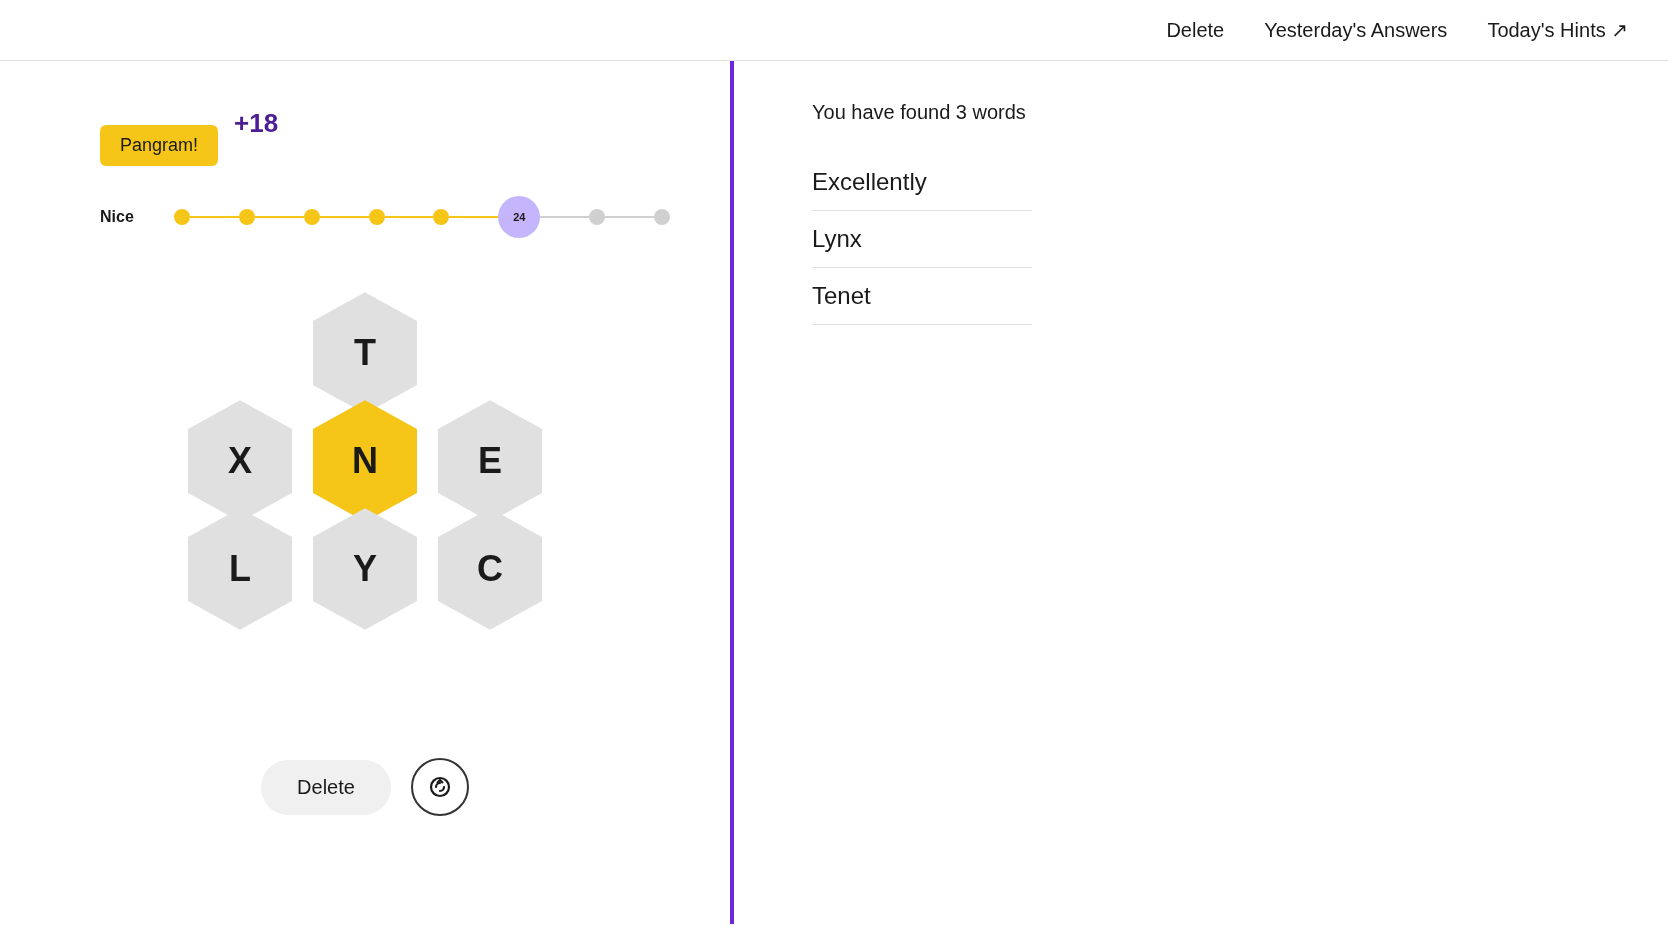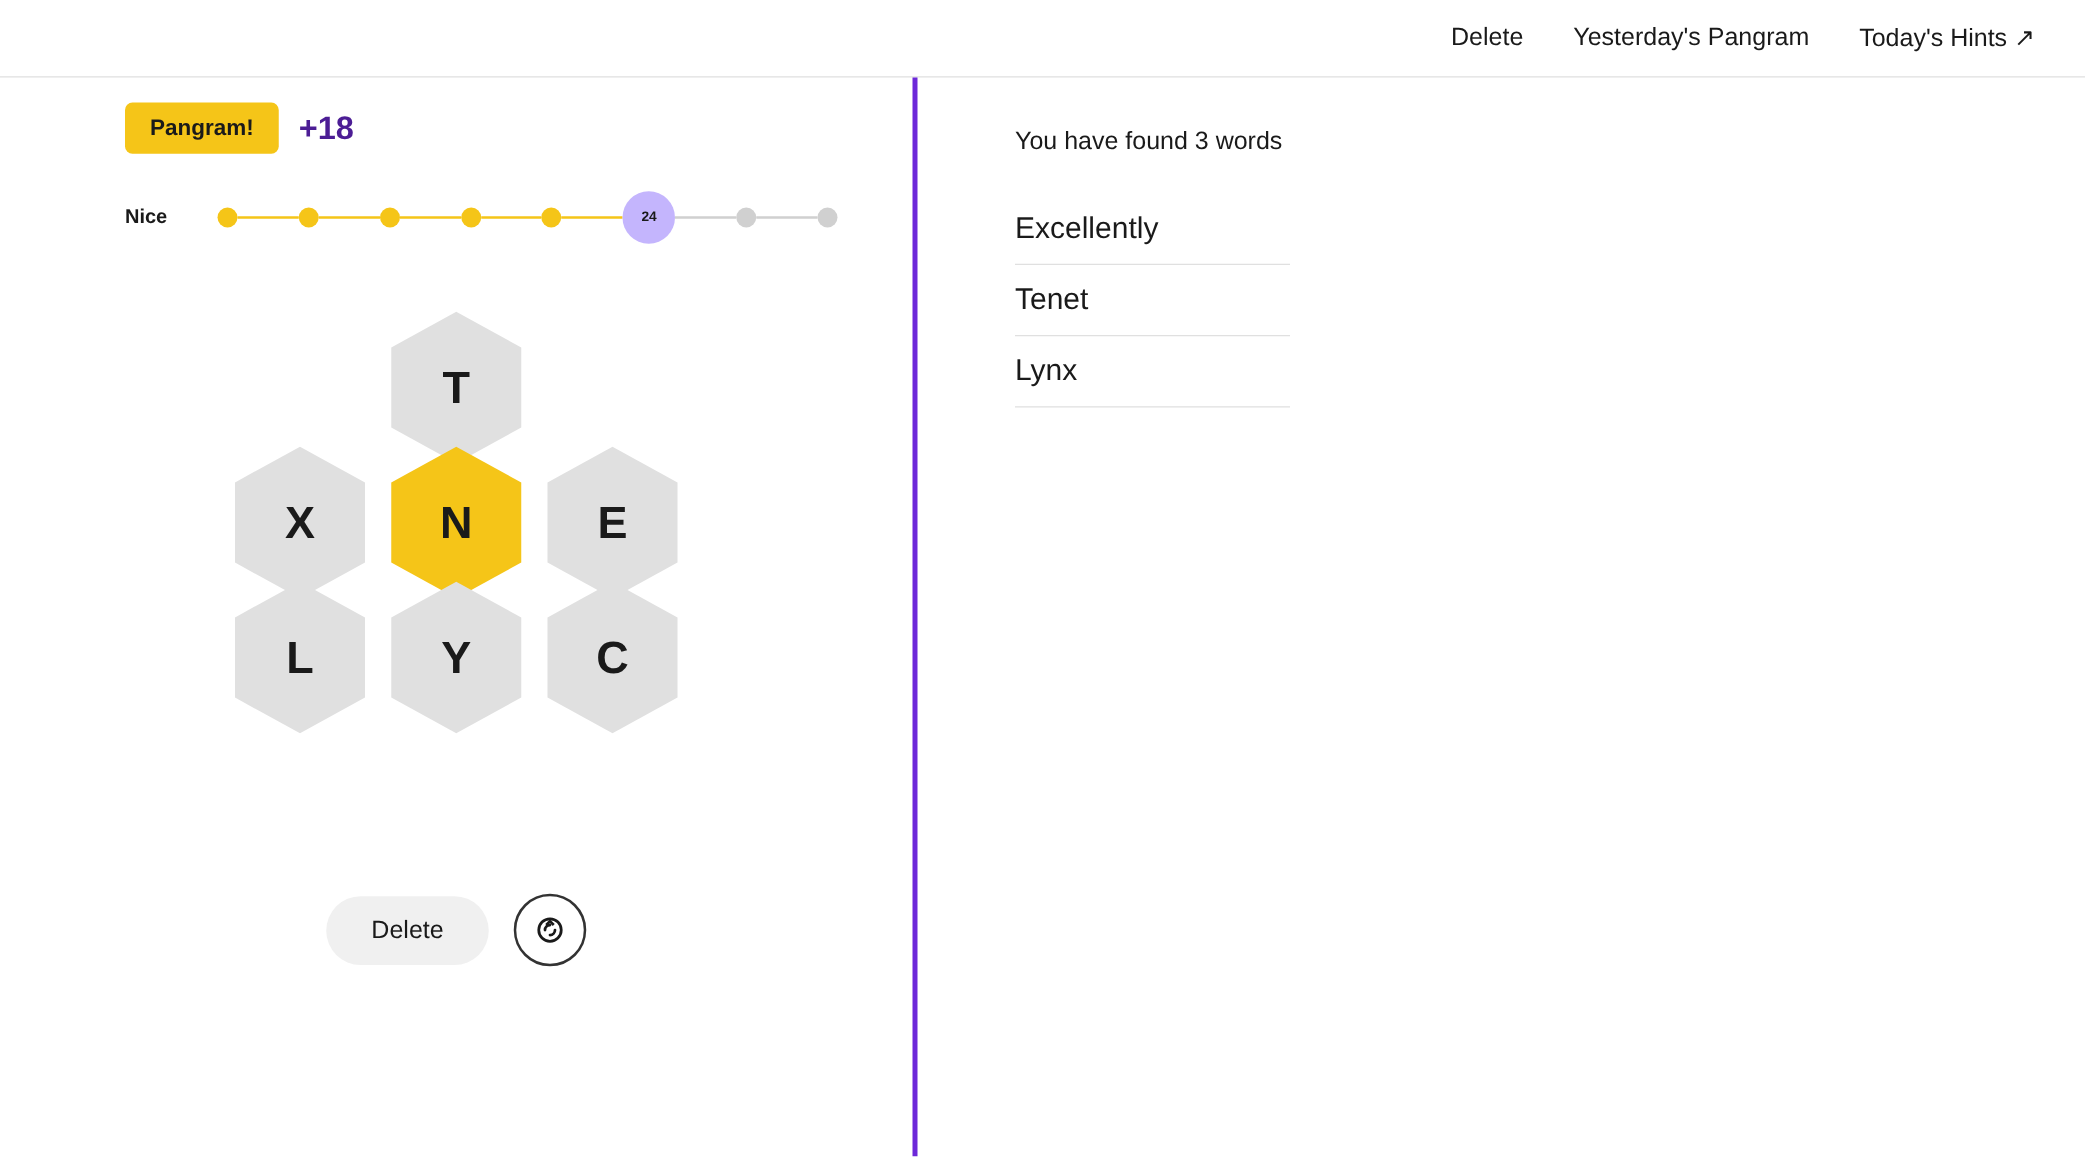--- a/index.html
+++ b/index.html
@@ -55,25 +55,26 @@
       display: flex;
       align-items: center;
       gap: 16px;
       margin-bottom: 30px;
       align-self: flex-start;
       padding-left: 100px;
     }
     .pangram-badge {
       background: #f5c518;
       color: #1a1a1a;
-      font-weight: bold;
+      font-weight: normal;
       font-size: 18px;
       padding: 10px 20px;
       border-radius: 6px;
       font-family: 'Helvetica Neue', Arial, sans-serif;
+      margin-top: 44px;
     }
     .score-points {
       font-size: 26px;
       font-weight: bold;
       color: #4c1d95;
       font-family: 'Helvetica Neue', Arial, sans-serif;
     }
 
     
     .progress-section {
@@ -208,21 +209,21 @@
       padding: 14px 0;
       border-bottom: 1px solid #e0e0e0;
       width: 220px;
     }
   </style>
 </head>
 <body>
 
 <div class="header">
   <a class="header-nav-item">Delete</a>
-  <a class="header-nav-item">Yesterday's Pangram</a>
+  <a class="header-nav-item">Yesterday's Answers</a>
   <a class="header-nav-item header-hints">Today's Hints ↗</a>
 </div>
 
 <div class="main-content">
 
   <div class="left-panel">
 
     <div class="score-bar">
       <div class="pangram-badge">Pangram!</div>
       <div class="score-points">+18</div>
@@ -320,17 +321,17 @@
           <polyline points="11,10 14,7 17,10" fill="none" stroke="#1a1a1a" stroke-width="2.2" stroke-linejoin="round"></polyline>
         </svg>
       </button>
     </div>
 
   </div>
 
   <div class="right-panel">
     <div class="words-found-title">You have found 3 words</div>
     <div class="word-item">Excellently</div>
+    <div class="word-item">Lynx</div>
     <div class="word-item">Tenet</div>
-    <div class="word-item">Lynx</div>
   </div>
 
 </div>
 
 </body></html>

